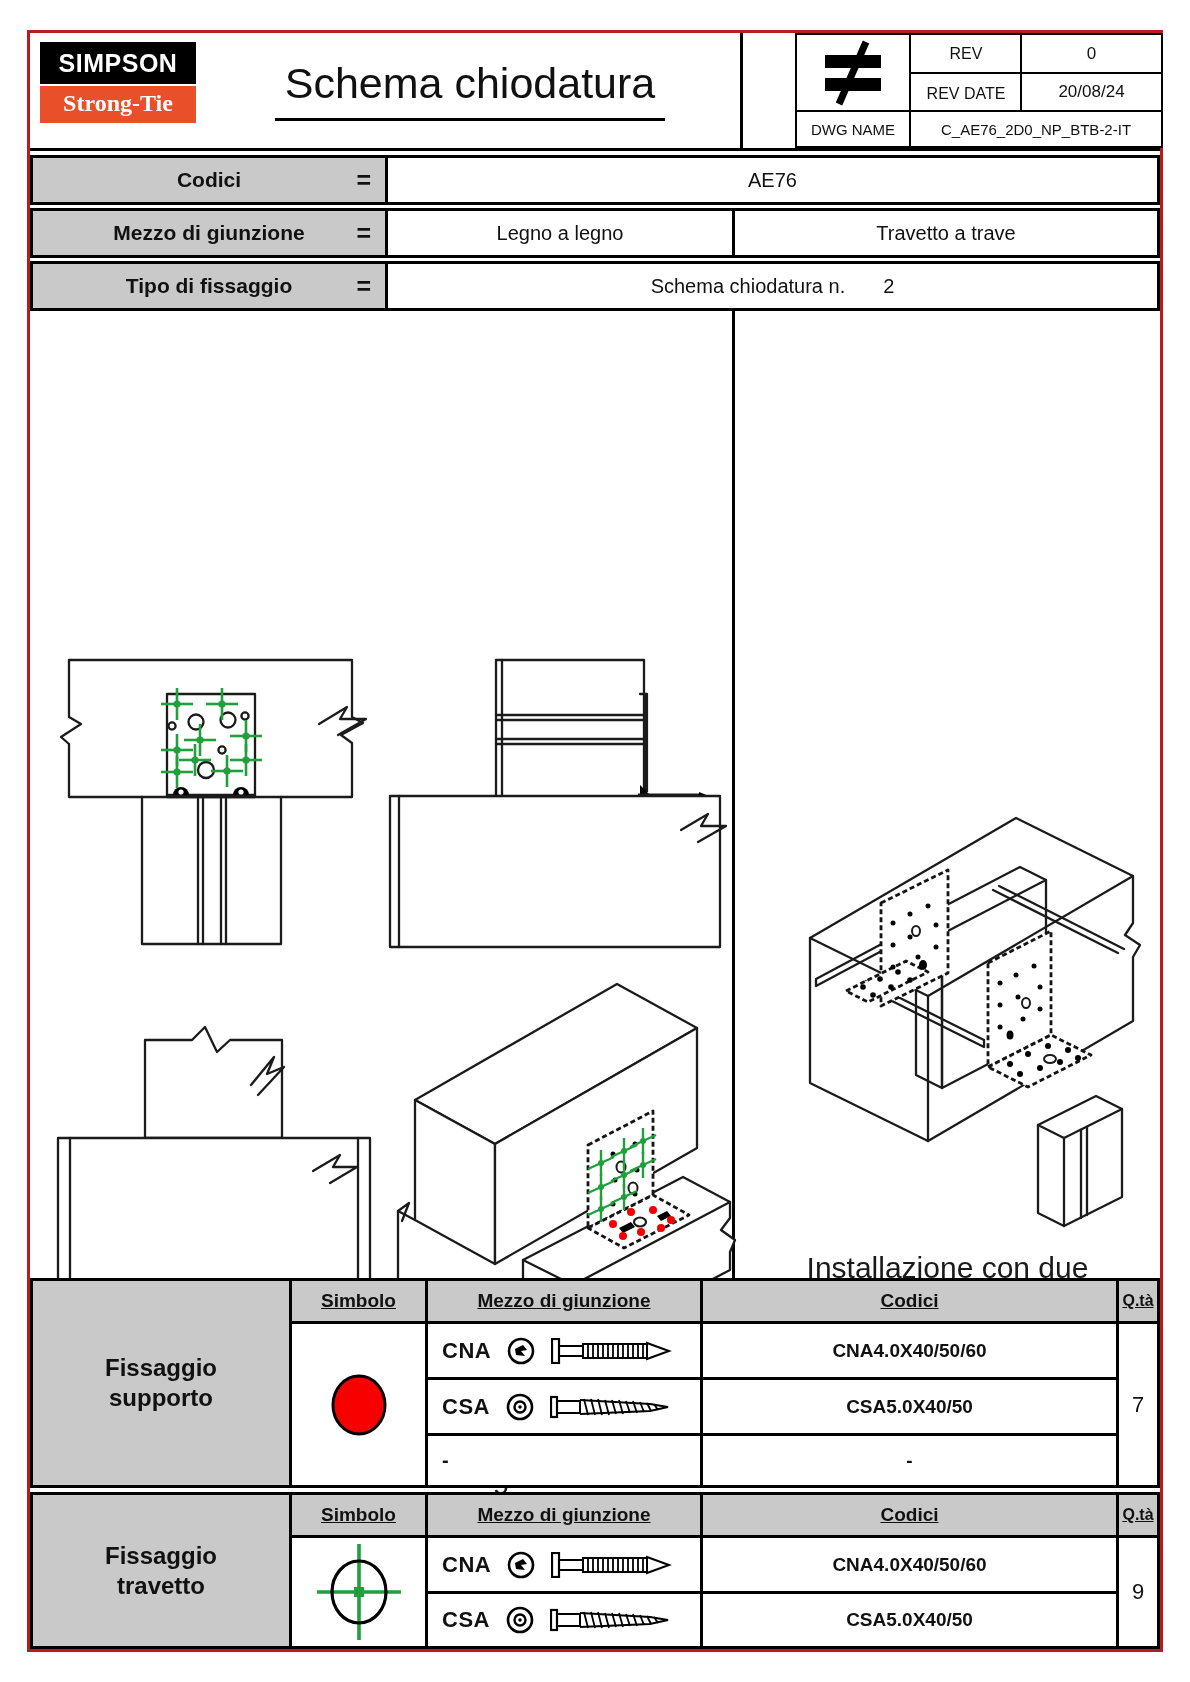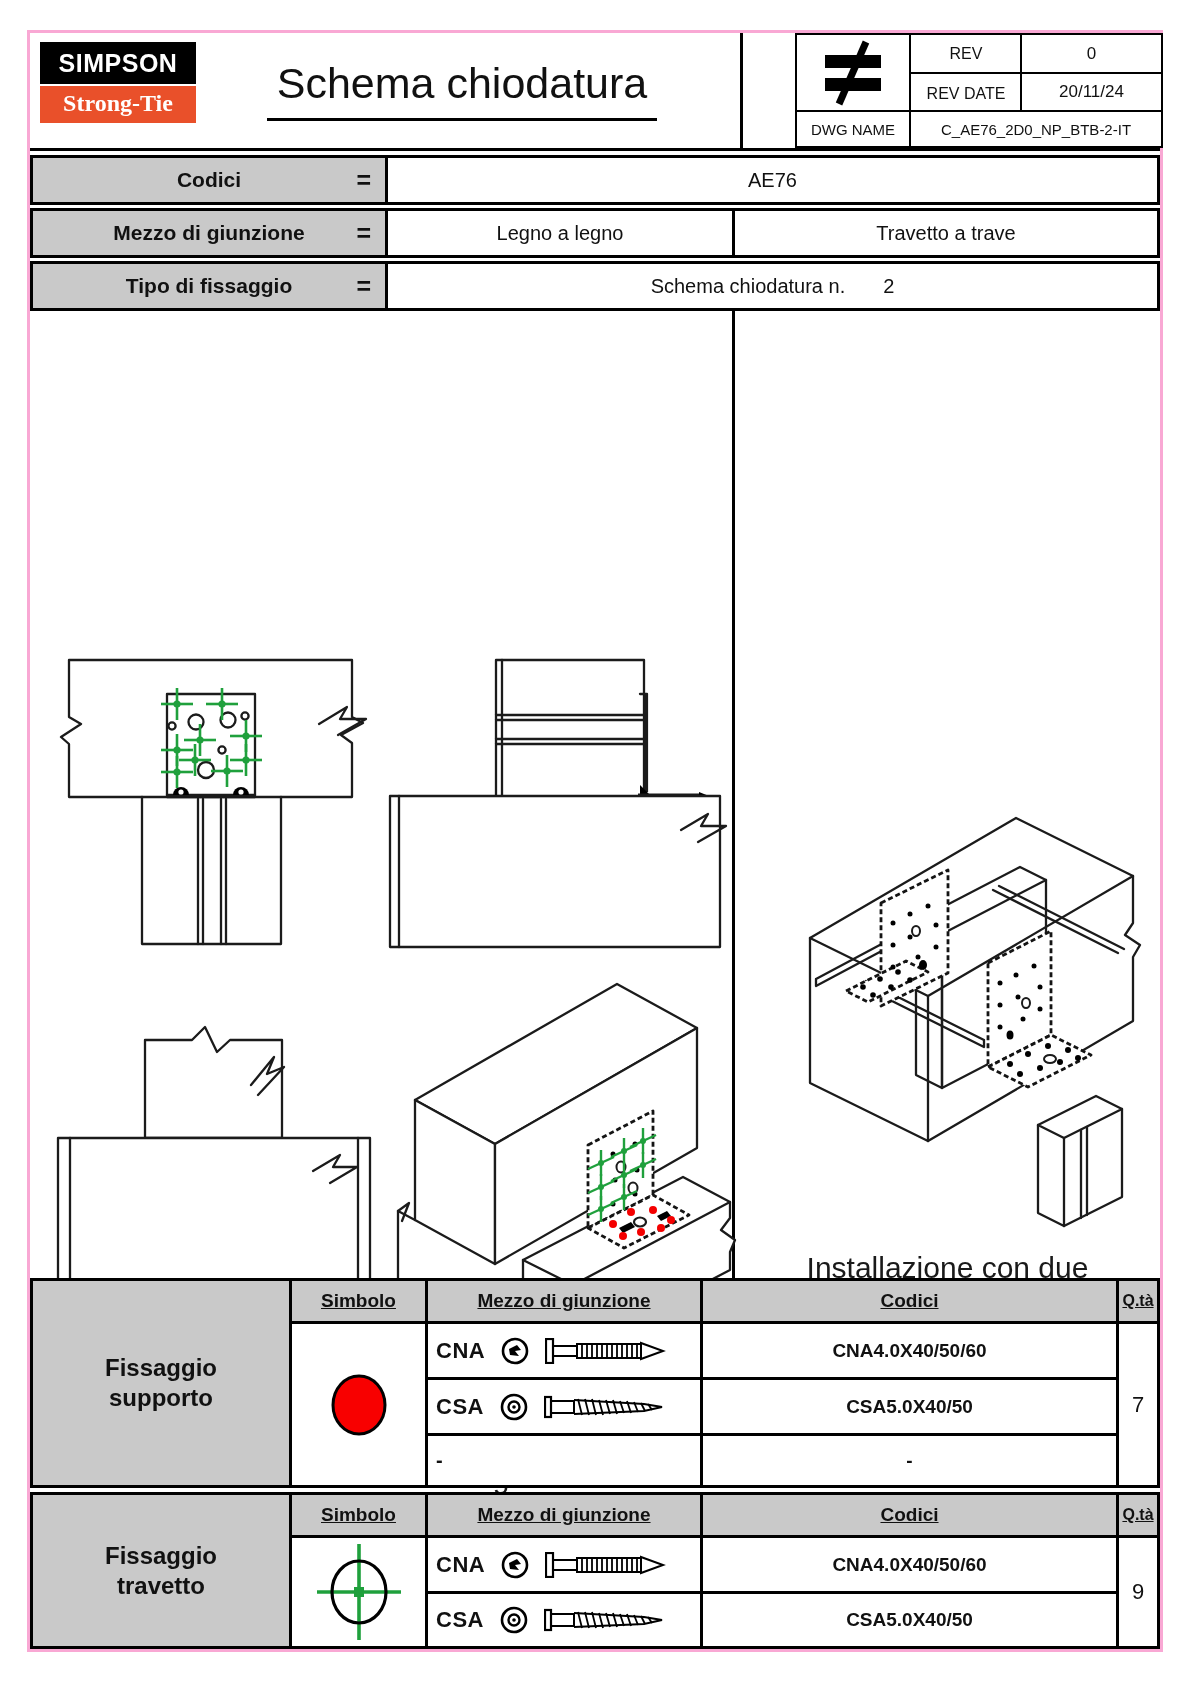--- a/index.html
+++ b/index.html
@@ -1,25 +1,25 @@
 <!DOCTYPE html>
 <html><head>
 <meta charset="utf-8">
 <style>
   * { margin:0; padding:0; box-sizing:border-box; }
   body { background:#fff; font-family:"Liberation Sans", sans-serif; color:#111; }
   .page { position:relative; width:1190px; height:1682px; background:#fff; overflow:hidden; }
-  .sheet { position:absolute; left:27px; top:30px; width:1136px; height:1622px; border:3px solid #f9a8d4; background:#fff; }
+  .sheet { position:absolute; left:27px; top:30px; width:1136px; height:1622px; border:3px solid #b91c1c; background:#fff; }
 
   
   .header-band { position:absolute; left:0; top:0; width:1130px; height:118px; border-bottom:3px solid #000; }
   .logo { position:absolute; left:10px; top:9px; width:156px; }
   .logo-top { background:#000; color:#fff; font-weight:bold; font-size:25px; letter-spacing:.5px; text-align:center; padding:5px 2px 4px; border:2px solid #000; }
   .logo-bottom { margin-top:2px; background:#E9502A; color:#fff; font-weight:bold; font-size:24px; font-family:"Liberation Serif", serif; text-align:center; padding:4px 20px 6px; }
-  .title-wrap { position:absolute; left:172px; top:26px; width:520px; text-align:center; }
+  .title-wrap { position:absolute; left:180px; top:26px; width:520px; text-align:center; }
   .sheet-title { display:inline-block; font-size:43px; padding:0 10px 10px; border-bottom:3px solid #000; white-space:nowrap; }
   .tblock { position:absolute; left:710px; top:0; width:420px; height:115px; border-left:3px solid #000; }
   .tb-cell { position:absolute; border:2.5px solid #000; display:flex; align-items:center; justify-content:center; font-size:16px; background:#fff; }
   .tb-sym   { left:52px;  top:0;    width:116px; height:80px; }
   .tb-rev   { left:166px; top:0;    width:114px; height:41px; }
   .tb-revv  { left:277px; top:0;    width:143px; height:41px; font-size:17px; }
   .tb-rdate { left:166px; top:38.5px; width:114px; height:45px; }
   .tb-rdv   { left:277px; top:38.5px; width:143px; height:41px; font-size:17px; }
   .tb-dwg   { left:52px;  top:77px; width:116px; height:38px; font-size:15px; }
   .tb-dwgv  { left:166px; top:77px; width:254px; height:38px; font-size:15px; }
@@ -45,21 +45,21 @@
   .ln { stroke:#1b1b1b; stroke-width:2.3; fill:none; stroke-linejoin:round; stroke-linecap:round; }
   .lnf { stroke:#1b1b1b; stroke-width:2.3; fill:#fff; stroke-linejoin:round; }
   .plate-iso { stroke:#141414; stroke-width:2.8; fill:#fff; stroke-dasharray:5,3; stroke-linejoin:round; }
 
   
   .ftable { position:absolute; left:0; width:1130px; border:3px solid #000; background:#000; }
   .fcell { position:absolute; background:#fff; display:flex; align-items:center; justify-content:center; }
   .fgray { background:#C9C9C9; }
   .fhead { font-weight:bold; font-size:19px;text-decoration:underline; }
   .group-label { width:140px; text-align:center; font-weight:bold; font-size:24px; line-height:1.25; }
-  .mezzo { justify-content:flex-start; padding-left:8px; gap:15px; }
+  .mezzo { justify-content:flex-start; padding-left:14px; gap:15px; }
   .mezzo .fname { font-weight:bold; font-size:22px; letter-spacing:.5px; }
   .code { font-weight:bold; font-size:19px; }
   .qty { font-size:22px; }
 </style>
 </head>
 <body>
 
 <div class="page">
 <div class="sheet">
 
@@ -75,21 +75,21 @@
       <div class="tb-cell tb-sym">
         <svg width="82" height="66" viewBox="0 0 82 66">
           <rect x="13" y="15" width="56" height="13" fill="#000"></rect>
           <rect x="13" y="38" width="56" height="13" fill="#000"></rect>
           <line x1="54" y1="2" x2="27" y2="64" stroke="#000" stroke-width="7"></line>
         </svg>
       </div>
       <div class="tb-cell tb-rev">REV</div>
       <div class="tb-cell tb-revv">0</div>
       <div class="tb-cell tb-rdate">REV DATE</div>
-      <div class="tb-cell tb-rdv">20/11/24</div>
+      <div class="tb-cell tb-rdv">20/08/24</div>
       <div class="tb-cell tb-dwg">DWG NAME</div>
       <div class="tb-cell tb-dwgv">C_AE76_2D0_NP_BTB-2-IT</div>
     </div>
   </div>
 
   <div class="irow" style="top:122px">
     <div class="irow-label">
       <span>Codici</span>
       <span class="irow-eq">=</span>
     </div>

